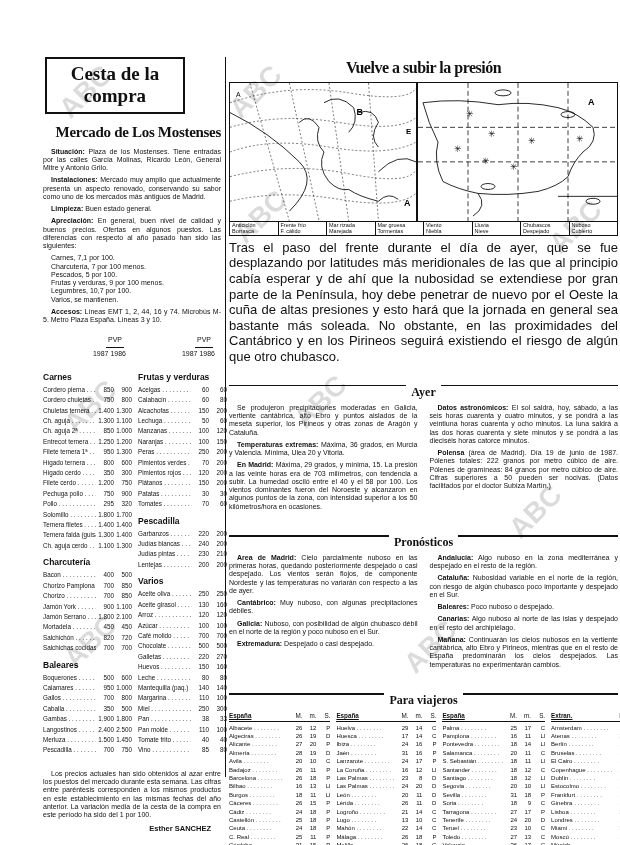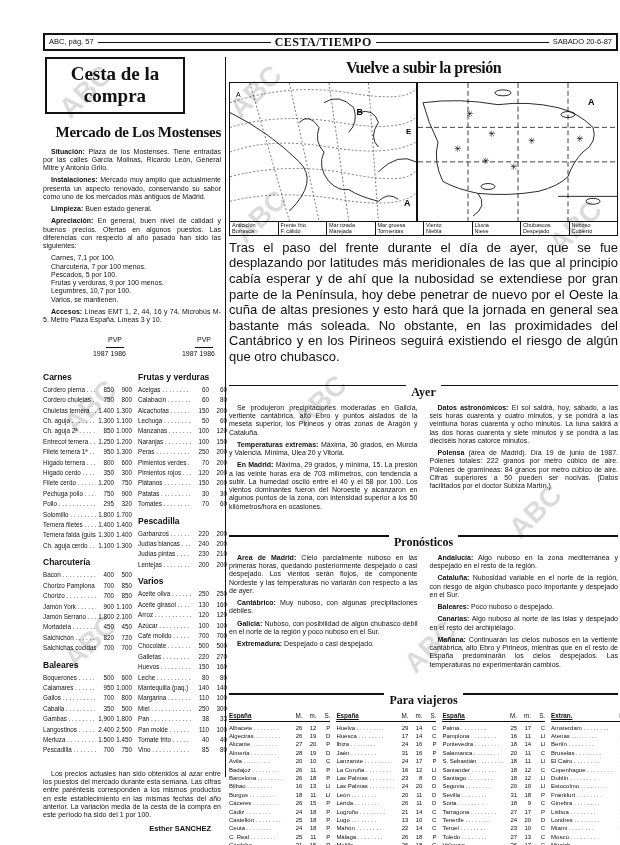--- a/index.html
+++ b/index.html
@@ -70,27 +70,20 @@
   .abbr { font-size: 6px; margin-top: 6px; line-height: 1.3; text-align: justify; }
   .abbr b { font-weight: bold; }
 
   .watermark { position: absolute; font-family: "Liberation Sans", sans-serif; font-size: 28px; color: rgba(0,0,0,0.14); transform: rotate(-45deg); pointer-events: none; font-weight: bold; }
 </style>
 </head>
 <body>
 
 <div class="page">
 
-  <div class="header-band">
-    <span class="hdr-left">ABC, pág. 57</span>
-    <span class="rule"></span>
-    <span class="hdr-center">CESTA/TIEMPO</span>
-    <span class="rule"></span>
-    <span class="hdr-right">SABADO 20-6-87</span>
-  </div>
 
   <div class="left-col">
     <div class="boxed-title">Cesta de la compra</div>
     <div class="market-title">Mercado de Los Mostenses</div>
     <div id="market-paras">
         <p class="para"><b>Situación:</b><span> Plaza de los Mostenses. Tiene entradas por las calles García Molinas, Ricardo León, General Mitre y Antonio Grilo.</span></p>
         <p class="para"><b>Instalaciones:</b><span> Mercado muy amplio que actualmente presenta un aspecto renovado, conservando su sabor como uno de los mercados más antiguos de Madrid.</span></p>
         <p class="para"><b>Limpieza:</b><span> Buen estado general.</span></p>
         <p class="para"><b>Apreciación:</b><span> En general, buen nivel de calidad y buenos precios. Ofertas en algunos puestos. Las diferencias con respecto al año pasado han sido las siguientes:</span></p>
       </div>

